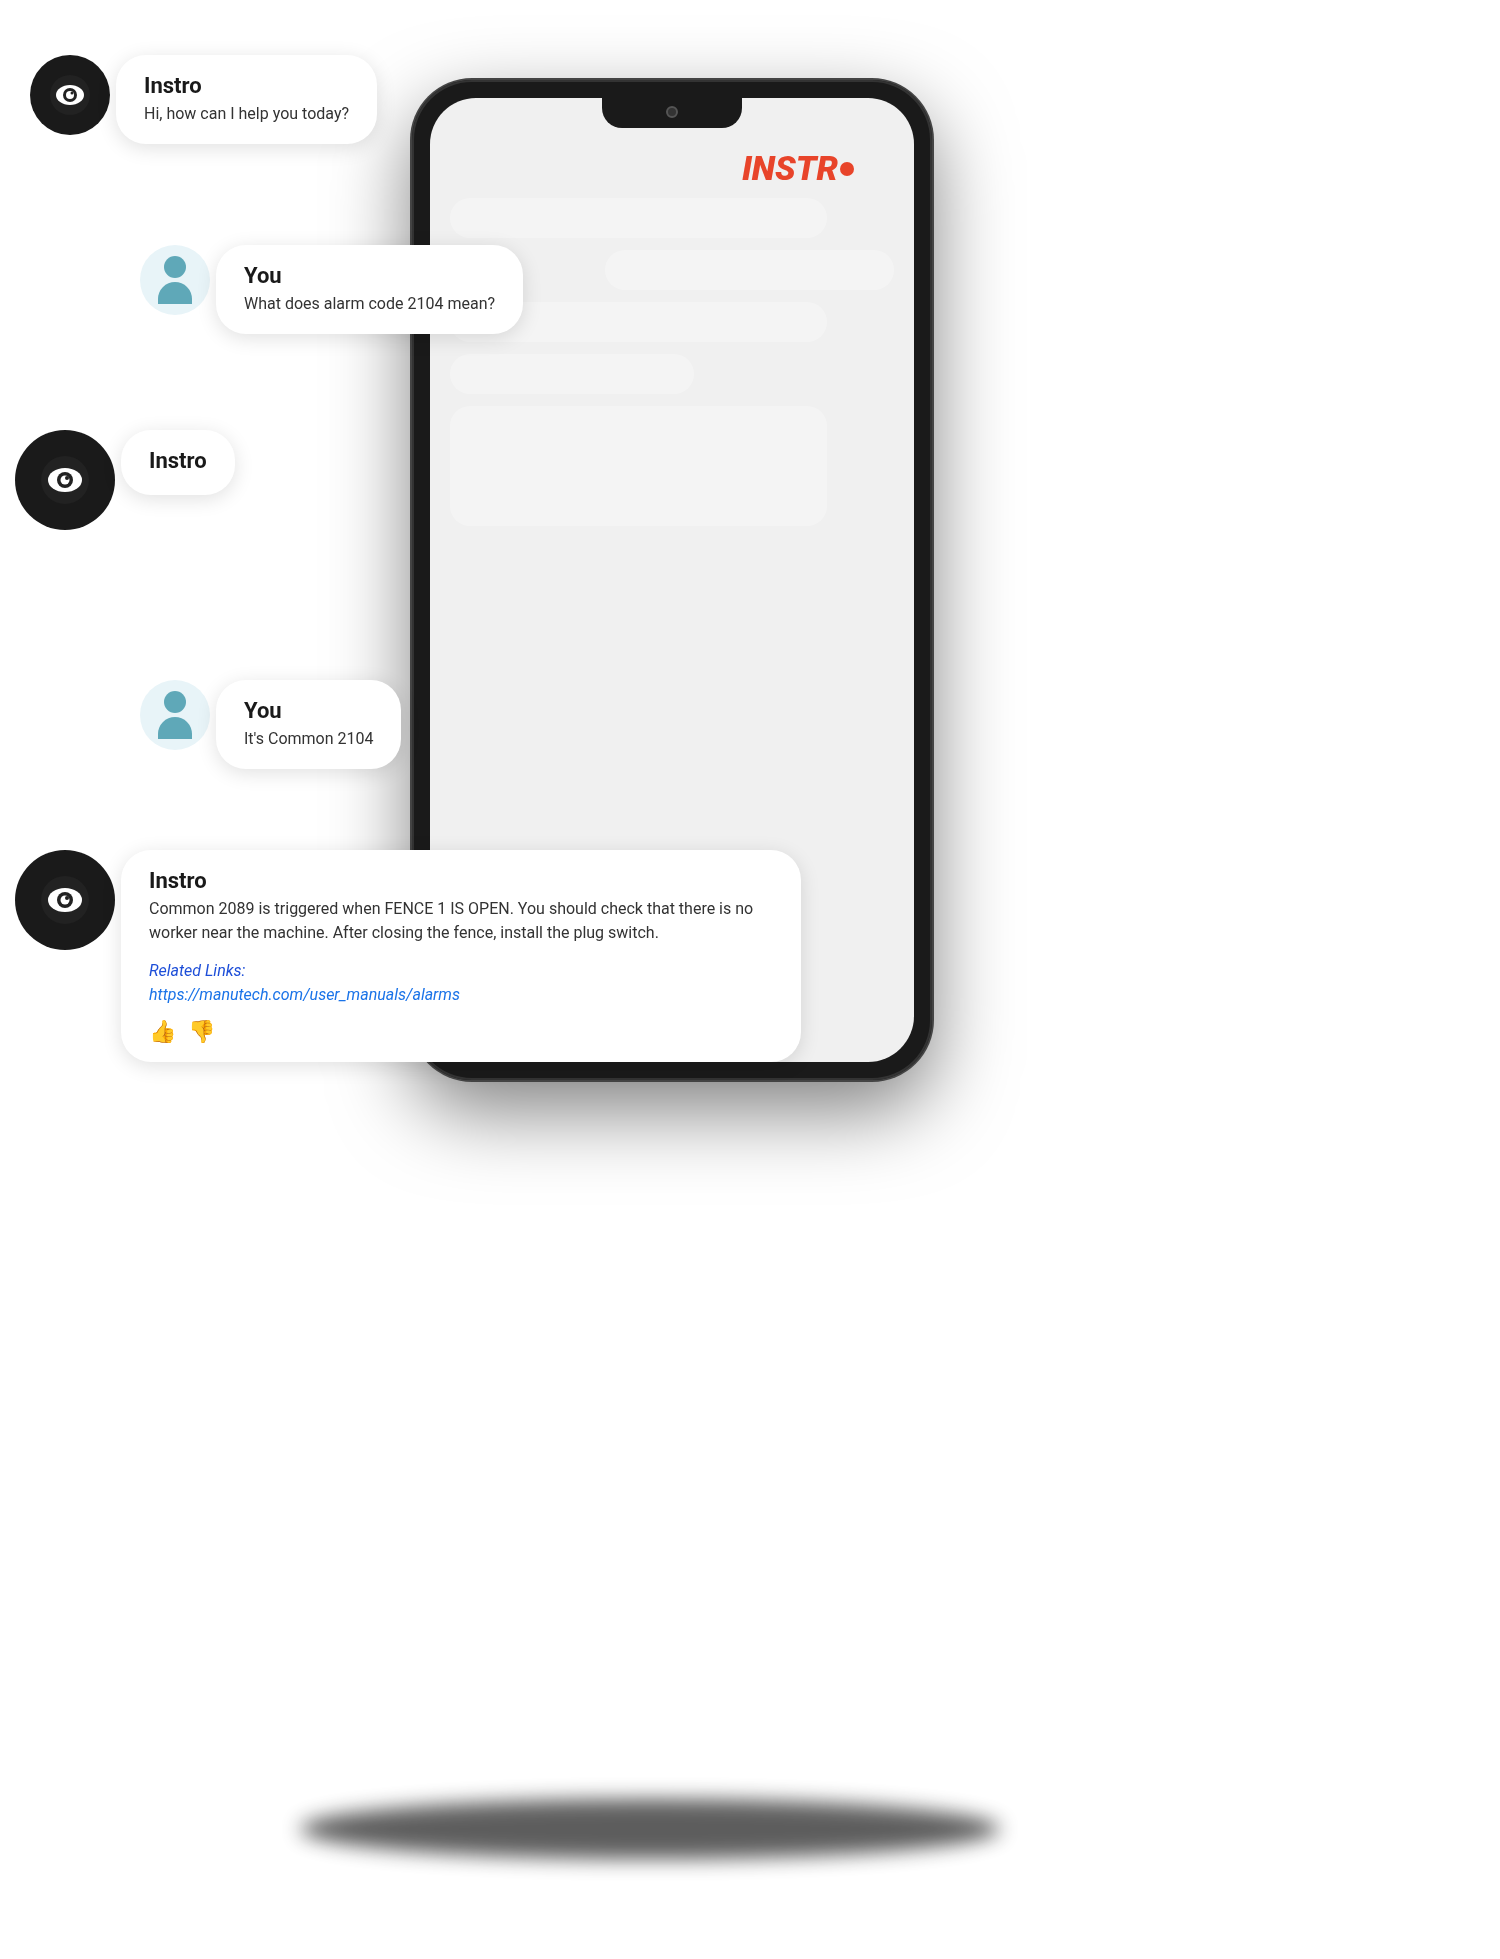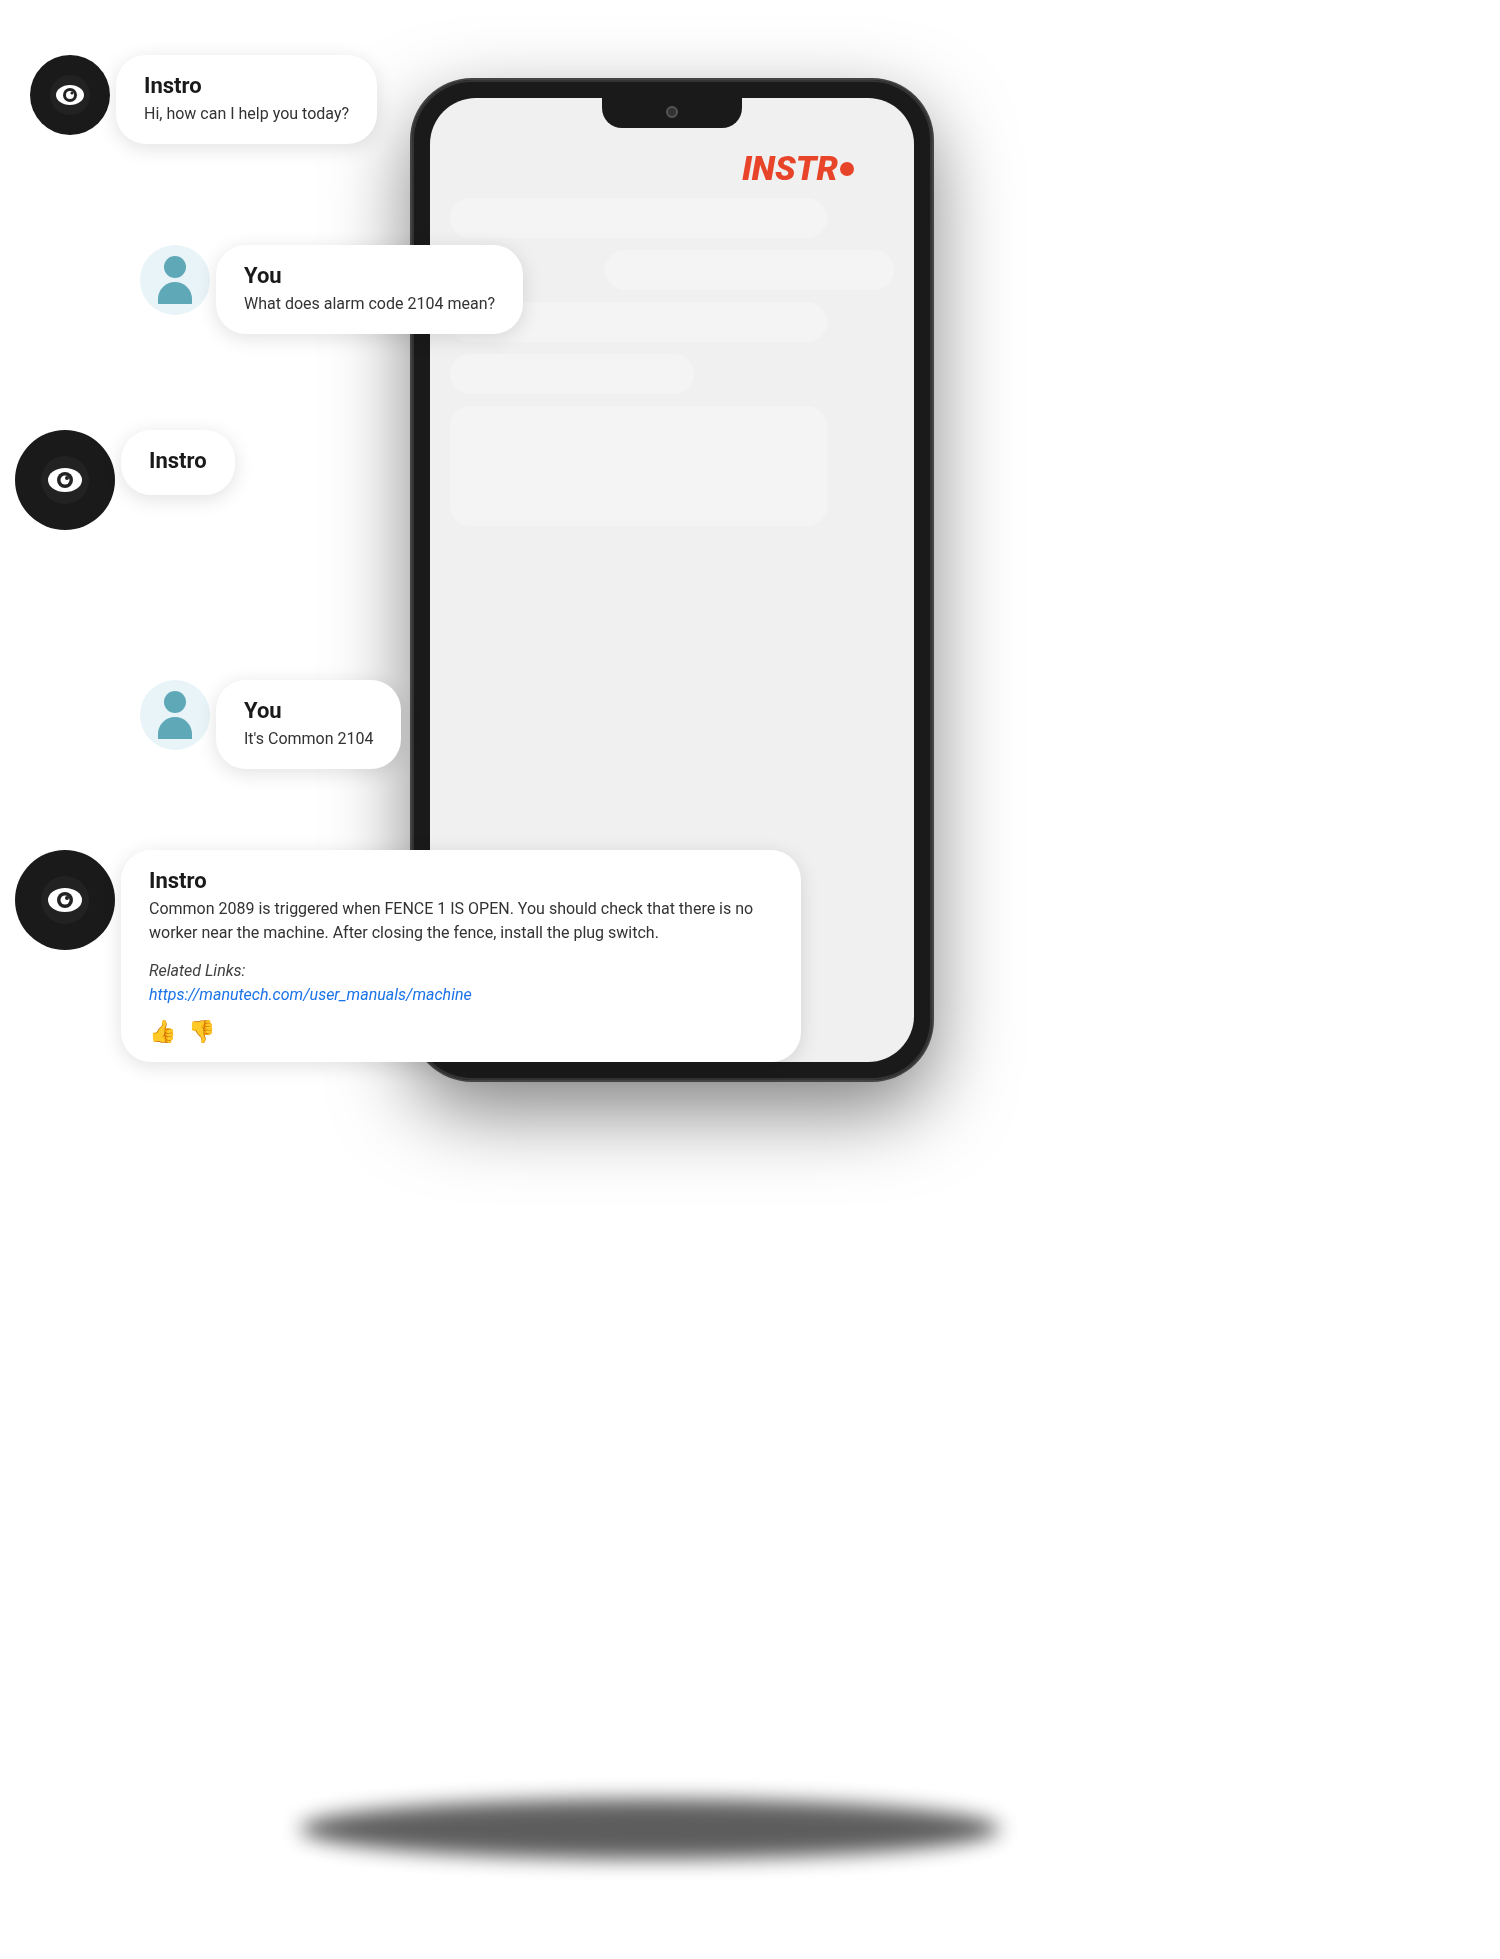--- a/index.html
+++ b/index.html
@@ -179,21 +179,21 @@
     }
 
     .bubble-text {
       font-size: 16px;
       color: #333;
       line-height: 1.5;
     }
 
     .bubble-text.italic {
       font-style: italic;
-      color: #404040;
+      color: #1d4ed8;
     }
 
     
     .feedback-row {
       display: flex;
       gap: 12px;
       margin-top: 12px;
     }
 
     .feedback-btn {
@@ -365,21 +365,21 @@
           <circle cx="28" cy="28" r="8" fill="#222"></circle>
           <circle cx="28" cy="28" r="4.5" fill="white"></circle>
           <circle cx="30" cy="26" r="2" fill="#222"></circle>
         </svg>
       </div>
       <div class="bubble" style="max-width:680px;">
         <div class="bubble-sender">Instro</div>
         <div class="bubble-text">Common 2089 is triggered when FENCE 1 IS OPEN.  You should check that there is no worker near the machine.  After closing the fence, install the plug switch.</div>
         <div style="margin-top:14px;">
           <div class="bubble-text italic">Related Links:</div>
-          <div class="bubble-text italic" style="cursor:pointer; color:#1a73e8;">https://manutech.com/user_manuals/machine</div>
+          <div class="bubble-text italic" style="cursor:pointer; color:#1a73e8;">https://manutech.com/user_manuals/alarms</div>
         </div>
         <div class="feedback-row">
           <span class="feedback-btn">👍</span>
           <span class="feedback-btn">👎</span>
         </div>
       </div>
     </div>
 
   </div>
 

